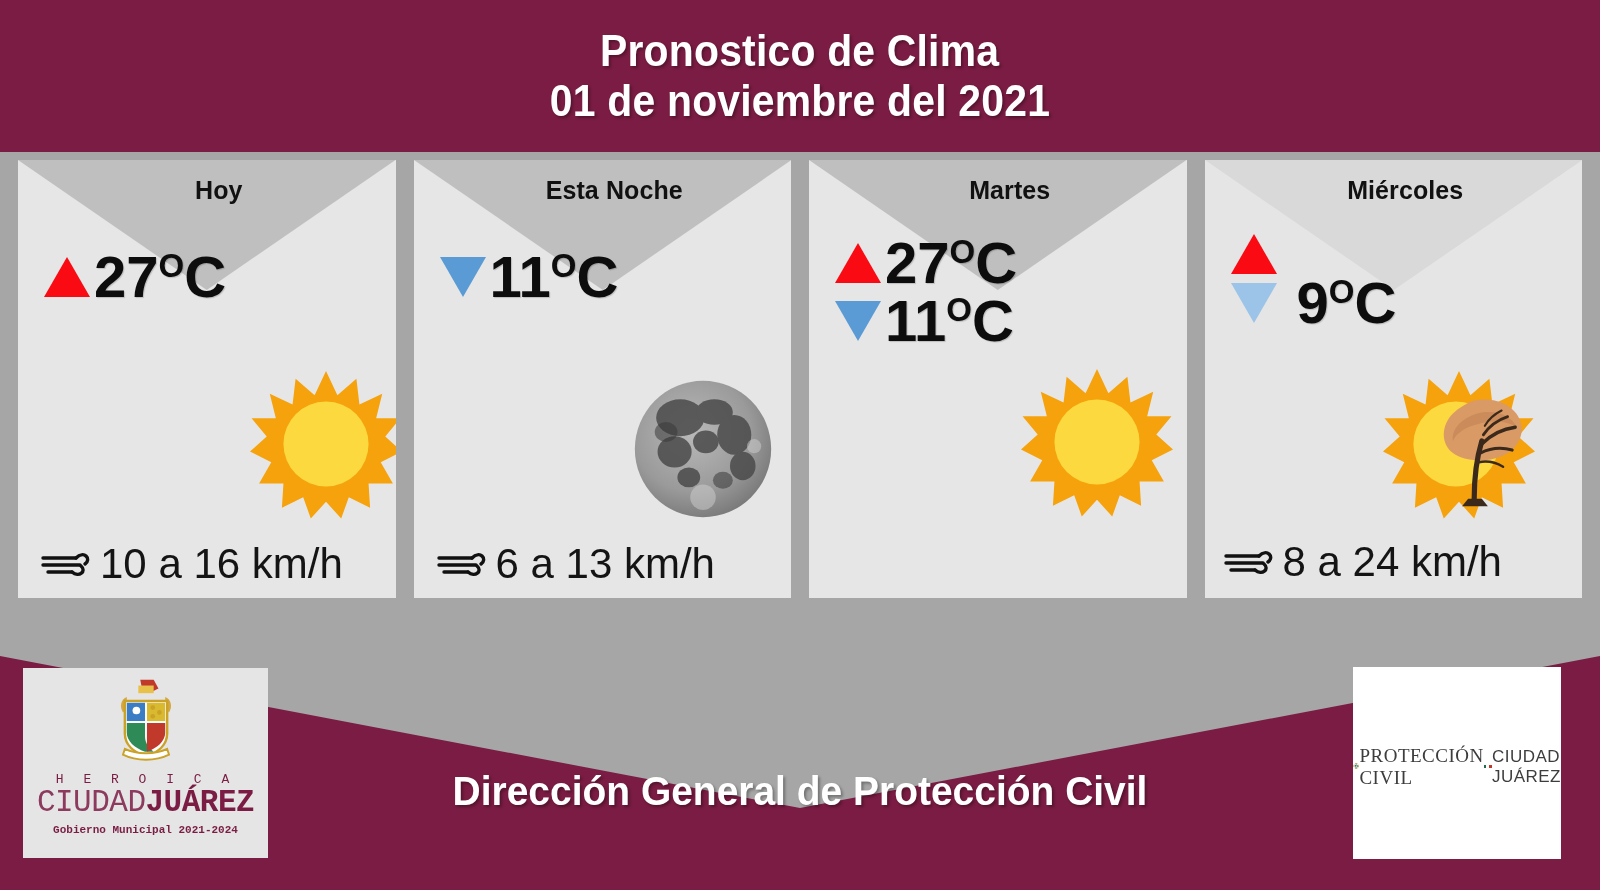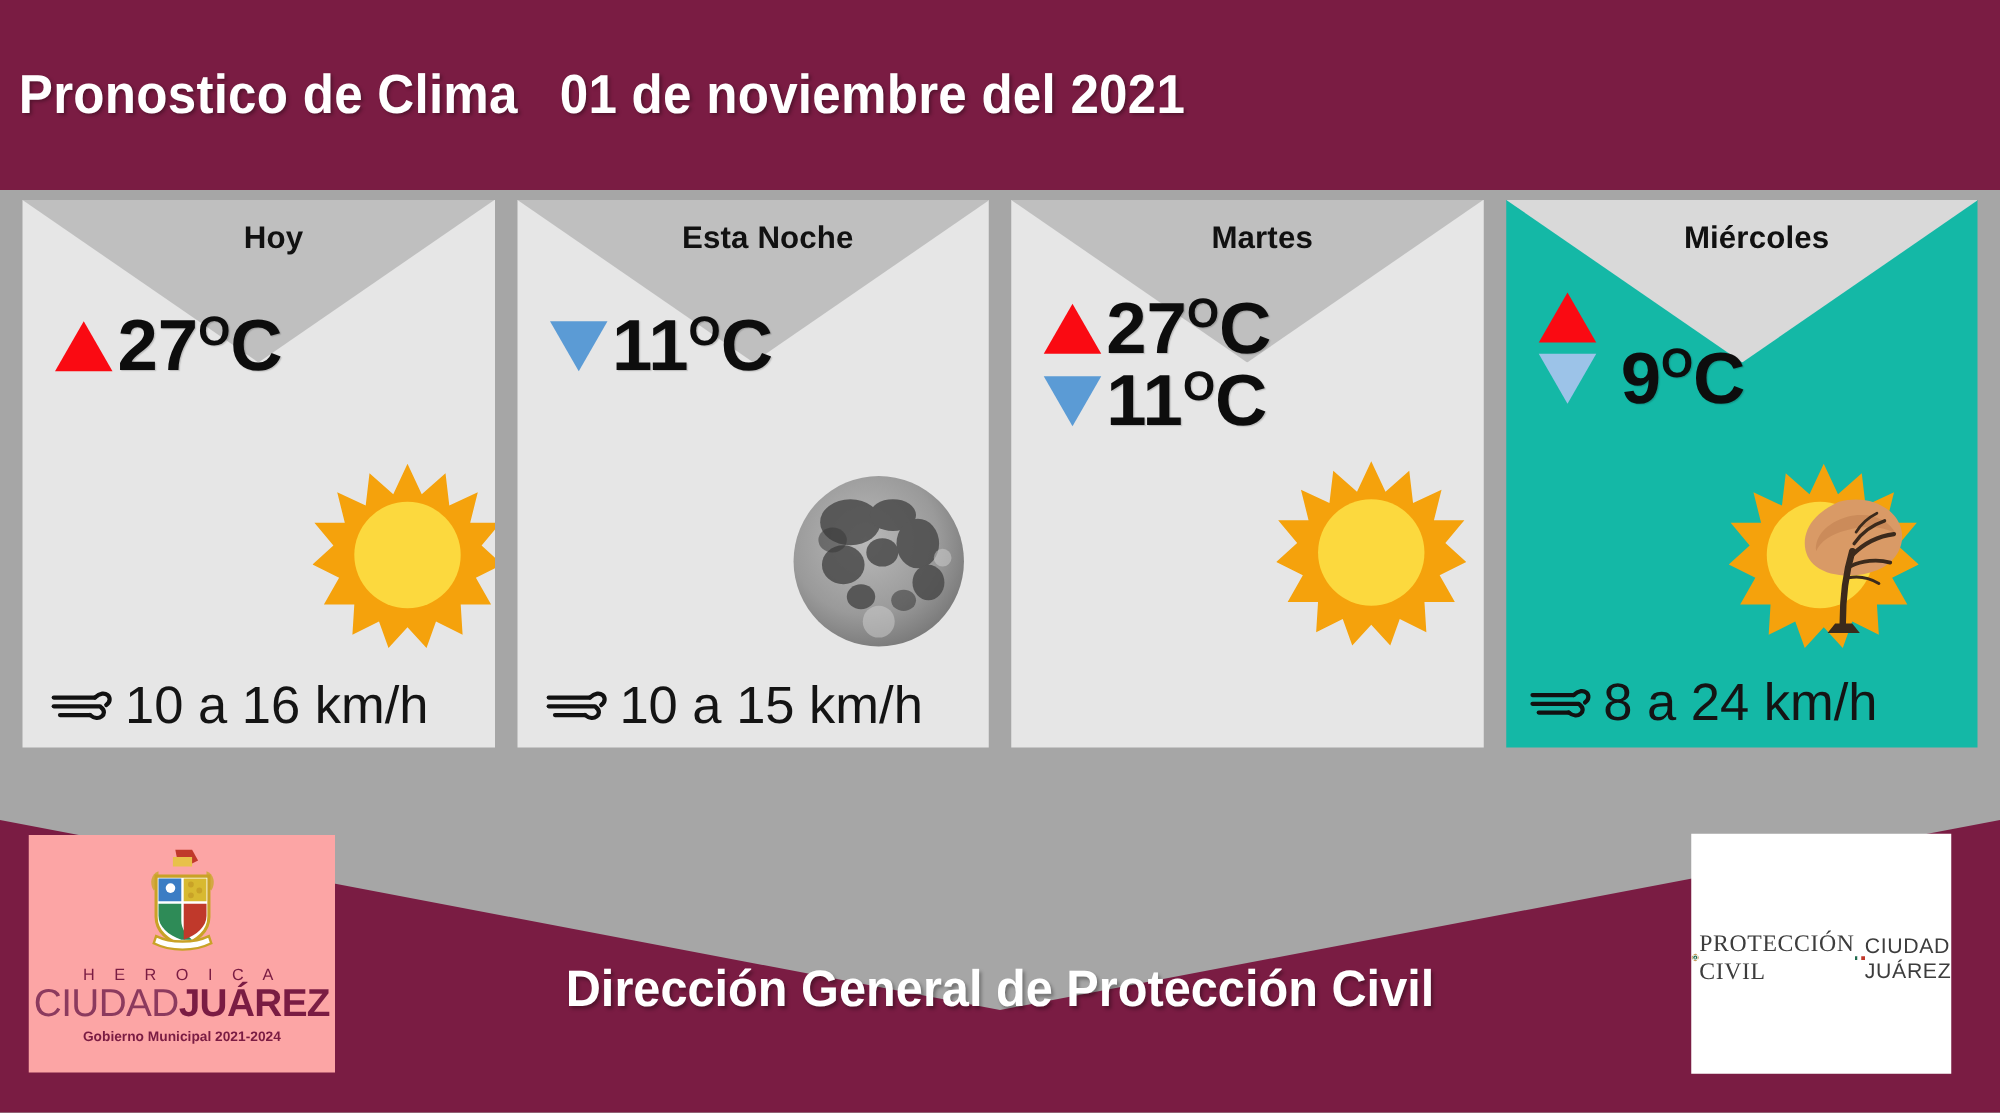--- a/index.html
+++ b/index.html
@@ -6,21 +6,21 @@
   body{
     width:1600px;height:890px;overflow:hidden;
     background:#7A1C43;
     font-family:"Liberation Sans", sans-serif;
     position:relative;
   }
 
   
   .header{
     position:absolute;left:0;top:0;width:1600px;height:152px;
-    display:flex;align-items:center;
+    display:flex;flex-direction:column;align-items:center;justify-content:center;
     z-index:6;
   }
   .header .t-line{
     color:#ffffff;
     font-weight:bold;
     font-size:44px;
     line-height:1.13;
     letter-spacing:0.2px;
     text-align:center;
     text-shadow:2px 2px 3px rgba(0,0,0,.30);
@@ -42,21 +42,21 @@
     position:absolute;left:0;top:152px;width:1600px;height:460px;
     display:flex;z-index:3;
     padding:8px 18px 14px 18px;
     box-sizing:border-box;
     gap:18px;
   }
   .card{
     position:relative;flex:1;overflow:hidden;
     background:#E6E6E6;
   }
-  .card.blue{background:#14b8a6;}
+  .card.blue{background:#e5e5e5;}
 
   
   .card-notch{position:absolute;left:0;top:0;width:100%;height:130px;}
   .card-notch svg{display:block;width:100%;height:100%;}
 
   .day-label{
     position:absolute;left:0;top:16px;width:100%;
     text-align:center;font-weight:bold;font-size:25px;color:#111;
     z-index:4;letter-spacing:0.1px;padding-left:12px;
   }
@@ -103,23 +103,23 @@
 
   
   .footer-text{
     position:absolute;left:0;top:768px;width:1600px;
     text-align:center;color:#fff;font-weight:bold;font-size:41px;
     text-shadow:2px 2px 3px rgba(0,0,0,.32);
     z-index:7;transform:scaleX(0.95);
   }
   .logo-left{
     position:absolute;left:23px;top:668px;width:245px;height:190px;
-    background:#fca5a5;z-index:7;
+    background:#e5e5e5;z-index:7;
     display:flex;flex-direction:column;align-items:center;justify-content:flex-start;
-    padding-top:6px;box-sizing:border-box;
+    padding-top:6px;box-sizing:border-box;font-family:Liberation Mono, monospace;
   }
   .logo-right{
     position:absolute;left:1353px;top:667px;width:208px;height:192px;
     background:#ffffff;z-index:7;
     display:flex;align-items:center;justify-content:flex-start;
     padding-top:6px;box-sizing:border-box;
   }
   .heroica{
     font-size:13px;letter-spacing:6px;color:#7A1C43;margin-top:2px;font-weight:500;
   }
@@ -245,21 +245,21 @@
         <svg width="56" height="42" viewBox="0 0 56 42" aria-hidden="true">
           <g stroke="#111" stroke-width="3.4" fill="none" stroke-linecap="round">
             <line x1="3" y1="15" x2="36" y2="15"></line>
             <line x1="3" y1="22" x2="40" y2="22"></line>
             <line x1="8" y1="29" x2="32" y2="29"></line>
             <path d="M36 15 c8,-8 16,1 9,6"></path>
             <path d="M32 29 c7,6 15,-1 9,-6"></path>
           </g>
         </svg>
       </span>
-      <span>10 a 15 km/h</span>
+      <span>6 a 13 km/h</span>
     </div>
   </div>
 
   <div class="card">
     <div class="card-notch">
       <svg viewBox="0 0 360 130" preserveAspectRatio="none" aria-hidden="true">
         <polygon points="0,0 360,0 180,130" fill="#BFBFBF"></polygon>
       </svg>
     </div>
     <div class="day-label">Martes</div>

